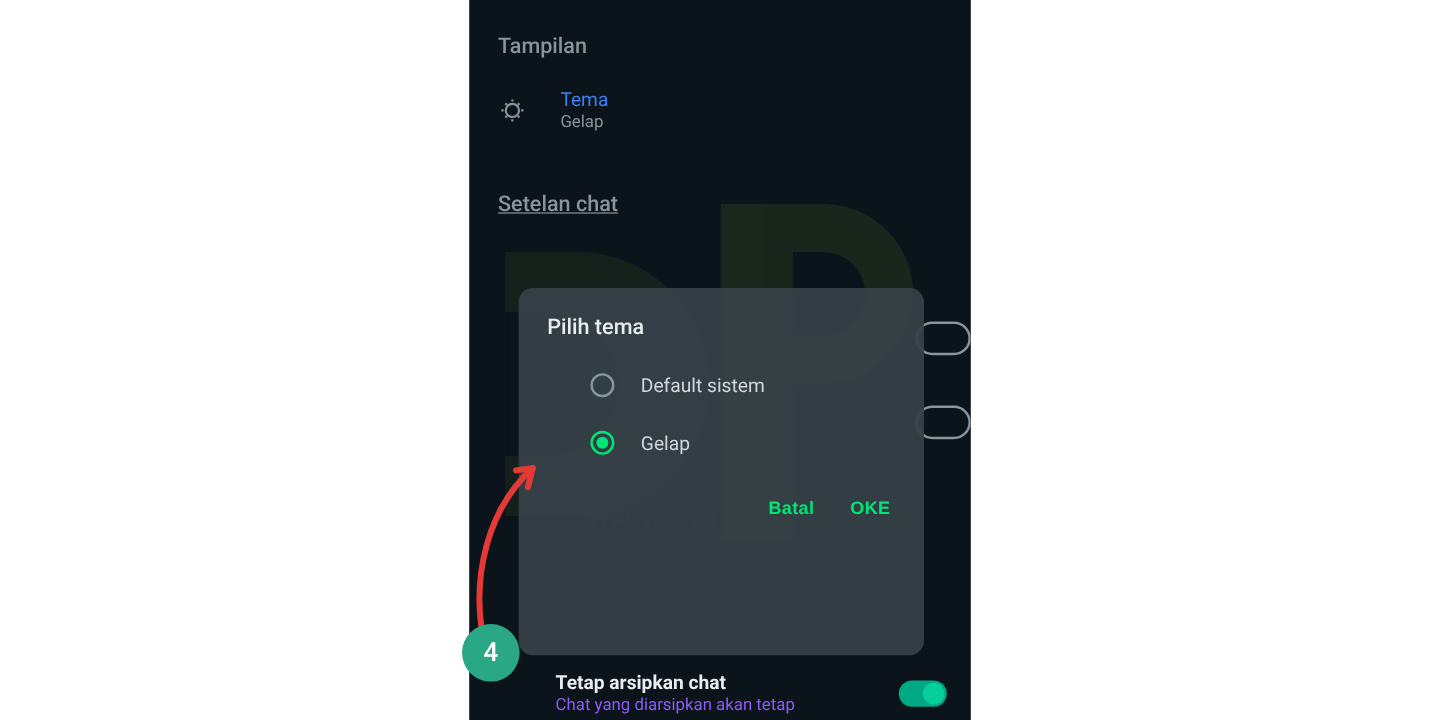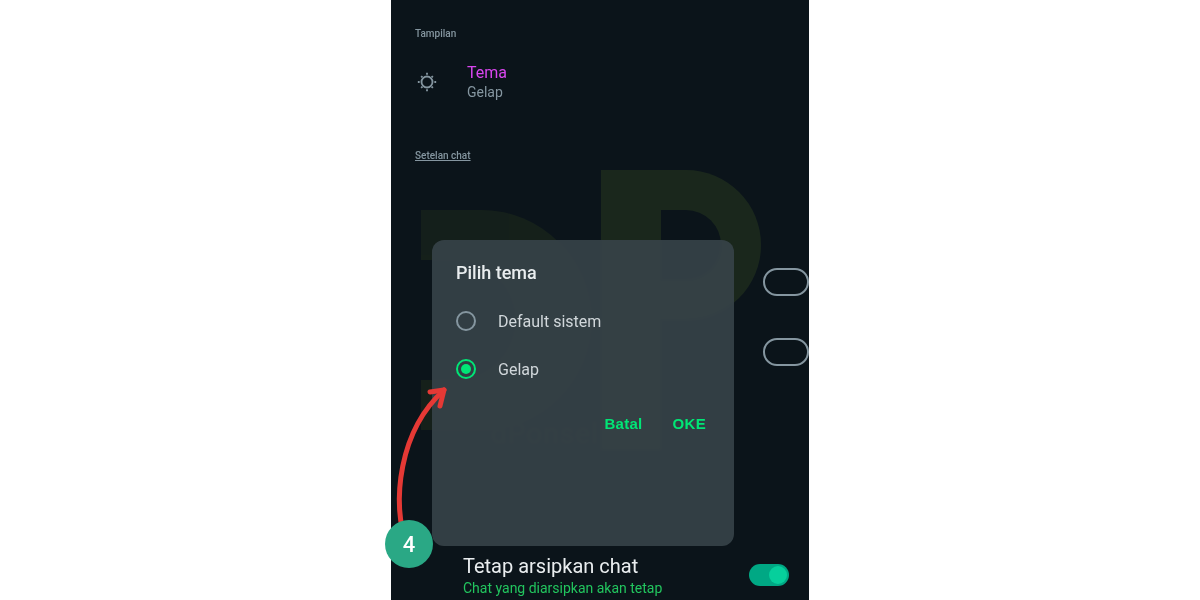--- a/index.html
+++ b/index.html
@@ -15,21 +15,21 @@
       position: absolute;
       left: 391px;
       top: 0;
       width: 418px;
       height: 600px;
       background: #0b141a;
       overflow: hidden;
     }
     .section-header {
       color: #8596a0;
-      font-size: 10px;
+      font-size: 18px;
       font-weight: 500;
       padding: 28px 24px 10px 24px;
     }
     .list-item {
       display: flex;
       align-items: center;
       padding: 14px 24px;
       gap: 28px;
     }
     .list-icon {
@@ -40,21 +40,21 @@
       justify-content: center;
       color: #8596a0;
     }
     .list-text {
       display: flex;
       flex-direction: column;
       gap: 2px;
       flex: 1;
     }
     .list-title {
-      color: #d946ef;
+      color: #3b82f6;
       font-size: 16px;
     }
     .list-sub {
       color: #8596a0;
       font-size: 14px;
     }
     
     .bg-radio {
       position: absolute;
       left: 372px;
@@ -68,22 +68,22 @@
       position: absolute;
       left: 0;
       right: 0;
       bottom: -6px;
       display: flex;
       align-items: center;
       padding: 10px 20px;
       gap: 20px;
     }
     .archive-text { flex: 1; padding-left: 52px; }
-    .archive-title { color: #e9edef; font-size: 20px; margin-bottom: 2px; }
-    .archive-sub { color: #22c55e; font-size: 14px; }
+    .archive-title { color: #e9edef; font-size: 16px; margin-bottom: 2px; font-weight: bold; }
+    .archive-sub { color: #8b5cf6; font-size: 14px; }
     .toggle {
       width: 40px;
       height: 22px;
       background: #00a884;
       border-radius: 11px;
       position: relative;
     }
     .toggle::after {
       content: "";
       position: absolute;
@@ -155,39 +155,40 @@
       left: 70px;
       color: #777;
       font-size: 28px;
       letter-spacing: 1px;
     }
     
     .dialog {
       position: absolute;
       left: 41px;
       top: 240px;
-      width: 302px;
+      width: 338px;
       height: 306px;
       background: rgba(54,66,72,0.92);
       border-radius: 12px;
       padding: 22px 0 14px 0;
       backdrop-filter: blur(1px);
     }
     .dialog-title {
       color: #e9edef;
       font-size: 18px;
       font-weight: 500;
       padding: 0 24px 14px 24px;
     }
     .radio-row {
       display: flex;
       align-items: center;
       gap: 22px;
       padding: 14px 24px;
       cursor: pointer;
+      margin-left: 36px;
     }
     .radio {
       width: 20px;
       height: 20px;
       border: 2px solid #8596a0;
       border-radius: 50%;
       display: flex;
       align-items: center;
       justify-content: center;
       flex-shrink: 0;

